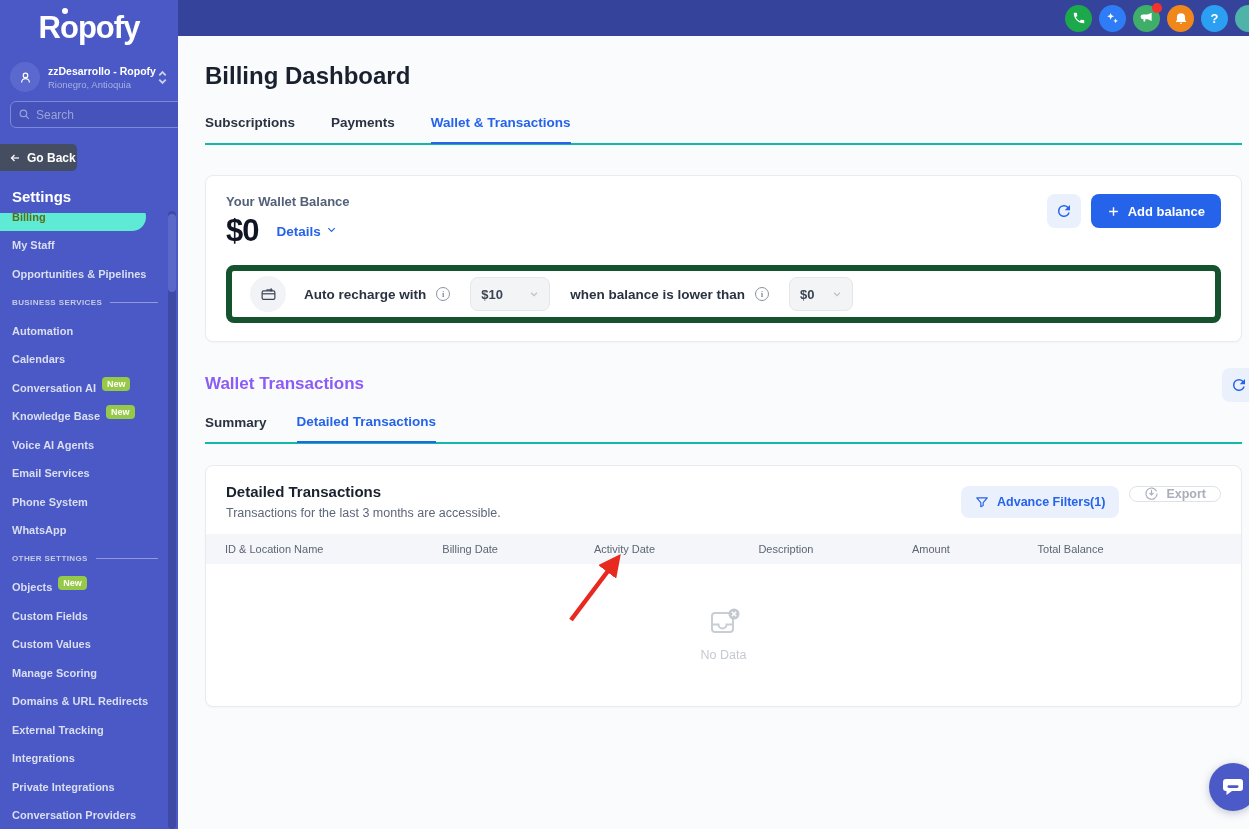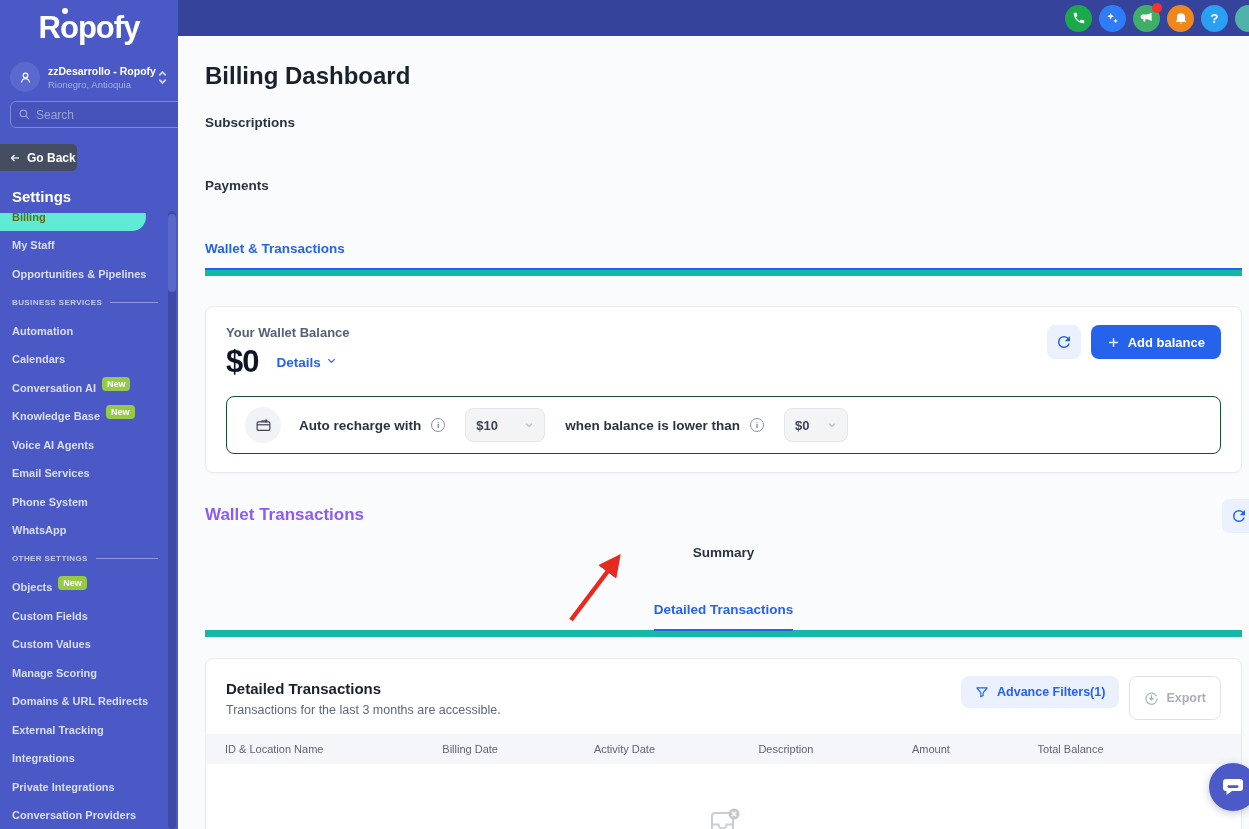--- a/index.html
+++ b/index.html
@@ -38,54 +38,54 @@
   .tb-labs { background:#2f7df6; }
   .tb-announce { background:#3fae68; }
   .tb-bell { background:#f0871a; }
   .tb-help { background:#2b9ff2; color:#fff; font-size:13px; font-weight:bold; }
   .tb-avatar { background:#4fb3a9; margin-right:-13px; }
   .red-dot { position:absolute; top:-2px; right:-2px; width:10px; height:10px; border-radius:50%; background:#f5322b; }
 
   
   .main { position:absolute; left:178px; top:36px; width:1071px; height:793px; background:#fafbfc; overflow:hidden; padding:0 7px 0 27px; }
   .page-title { margin-top:26px; font-size:24px; font-weight:bold; color:#19212e; }
-  .tabs { display:flex; gap:36px; margin-top:25px; border-bottom:7px solid #14b8a6;flex-direction:column; }
+  .tabs { display:flex; gap:36px; margin-top:25px; border-bottom:2px solid #14b8a6; }
   .tab { font-size:13.5px; font-weight:bold; color:#2a3342; padding-bottom:12px; cursor:pointer; }
   .tab.active { color:#2563eb; border-bottom:2px solid #2563eb; margin-bottom:-1px; }
   .subtabs { gap:30px;align-items:center; }
 
   .card { background:#fff; border:1px solid #e9ebf0; border-radius:8px; box-shadow:0 1px 2px rgba(20,30,60,.03); }
   .wallet-card { margin-top:30px; padding:18px 20px; }
   .wallet-top { display:flex; justify-content:space-between; align-items:flex-start; }
   .wb-label { font-size:13px; font-weight:bold; color:#54617a; }
   .wb-row { display:flex; align-items:center; gap:18px; margin-top:4px; }
   .wb-amount { font-size:31px; font-weight:bold; color:#0f1522; letter-spacing:-1px; }
   .details-link { display:flex; gap:5px; color:#2563eb; font-size:13.5px; font-weight:bold; cursor:pointer; }
   .wallet-actions { display:flex; gap:10px; align-items:center; }
   .icon-btn { width:34px; height:34px; border:none; border-radius:8px; background:#eaf1fc; display:flex; align-items:center; justify-content:center; cursor:pointer; }
   .primary-btn { height:34px; background:#2563eb; color:#fff; border:none; border-radius:8px; font-size:13px; font-weight:bold; display:flex; align-items:center; gap:8px; padding:0 16px; cursor:pointer; font-family:"Liberation Sans",sans-serif; }
-  .recharge-box { margin-top:16px; border:1px solid #14532d; border-radius:8px; padding:10px 18px; display:flex; align-items:center; gap:10px; height:58px; }
+  .recharge-box { margin-top:16px; border:6px solid #14532d; border-radius:8px; padding:10px 18px; display:flex; align-items:center; gap:10px; height:58px; }
   .rc-ic { width:36px; height:36px; border-radius:50%; background:#f1f3f7; display:flex; align-items:center; justify-content:center; flex:none; margin-right:8px; }
   .rc-text { font-size:13.5px; color:#2a3342; font-weight:600; }
   .info-i { width:14px; height:14px; border-radius:50%; border:1.3px solid #8a93a3; color:#8a93a3; font-size:9px; font-weight:bold; display:inline-flex; align-items:center; justify-content:center; font-family:"Liberation Serif",serif; }
   .select { height:34px; background:#f3f4f6; border:1px solid #e3e6ea; border-radius:8px; display:flex; align-items:center; justify-content:space-between; padding:0 10px; color:#3b4454; font-size:13px; font-weight:600; cursor:default; gap:10px; }
   .sel-amount { min-width:80px; margin:0 10px; }
   .sel-threshold { min-width:64px; margin-left:10px; }
 
   .wt-row { display:flex; justify-content:space-between; align-items:center; margin-top:32px; position:relative; }
   .wt-heading { font-size:17px; font-weight:bold; color:#8b5cf6; }
   .wt-refresh { position:absolute; right:-14px; top:-6px; }
 
   .dt-card { margin-top:21px; }
   .dt-head { display:flex; justify-content:space-between; align-items:center; padding:17px 20px 14px 20px; }
   .dt-title { font-size:15px; font-weight:bold; color:#19212e; }
   .dt-sub { font-size:12.5px; color:#5d6779; margin-top:6px; }
   .dt-actions { display:flex; gap:10px; }
   .filters-btn { height:32px; background:#eaf1fd; color:#2563eb; border:none; border-radius:8px; font-size:12.5px; font-weight:bold; display:flex; align-items:center; gap:8px; padding:0 14px; cursor:pointer; font-family:"Liberation Sans",sans-serif; }
-  .export-btn { height:44px; background:#fff; color:#a9aeb9; border:1px solid #dfe3e9; border-radius:8px; font-size:12.5px; font-weight:bold; display:flex; align-items:center; gap:7px; padding:0 14px; cursor:pointer; font-family:"Liberation Sans",sans-serif; }
+  .export-btn { height:16px; background:#fff; color:#a9aeb9; border:1px solid #dfe3e9; border-radius:8px; font-size:12.5px; font-weight:bold; display:flex; align-items:center; gap:7px; padding:0 14px; cursor:pointer; font-family:"Liberation Sans",sans-serif; }
   .thead { display:flex; background:#f4f6f9; height:30px; align-items:center; padding:0 19px; }
   .th { font-size:11px; color:#5d6576; font-weight:normal; text-align:left; }
   .th:nth-child(1){width:21.8%;} .th:nth-child(2){width:15.2%;} .th:nth-child(3){width:16.5%;}
   .th:nth-child(4){width:15.4%;} .th:nth-child(5){width:12.6%;} .th:nth-child(6){width:18.5%;}
   .tbody-empty { height:142px; display:flex; flex-direction:column; align-items:center; padding-top:40px; }
   .nodata-label { font-size:12.5px; color:#c5c9d1; margin-top:8px; }
 
   .arrow-overlay { position:absolute; left:560px; top:550px; z-index:8; pointer-events:none; }
   .chat-widget { position:absolute; left:1209px; top:763px; width:48px; height:48px; border-radius:50%; background:#4c5ac8; z-index:9; display:flex; align-items:center; justify-content:center; cursor:pointer; box-shadow:0 2px 8px rgba(20,30,80,.25); }
 </style>

